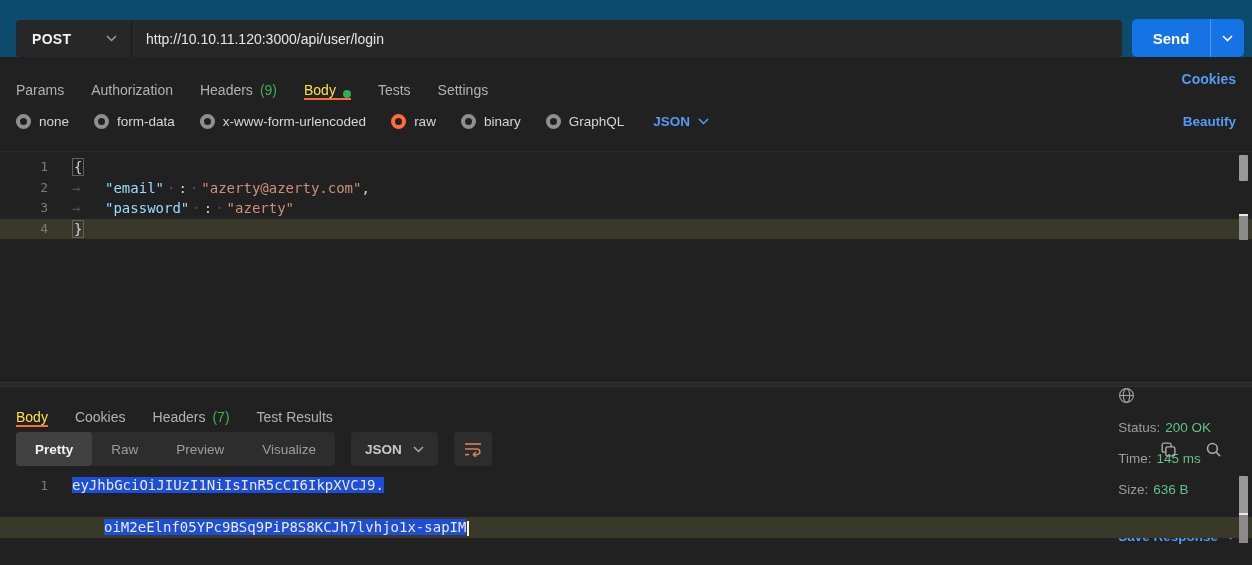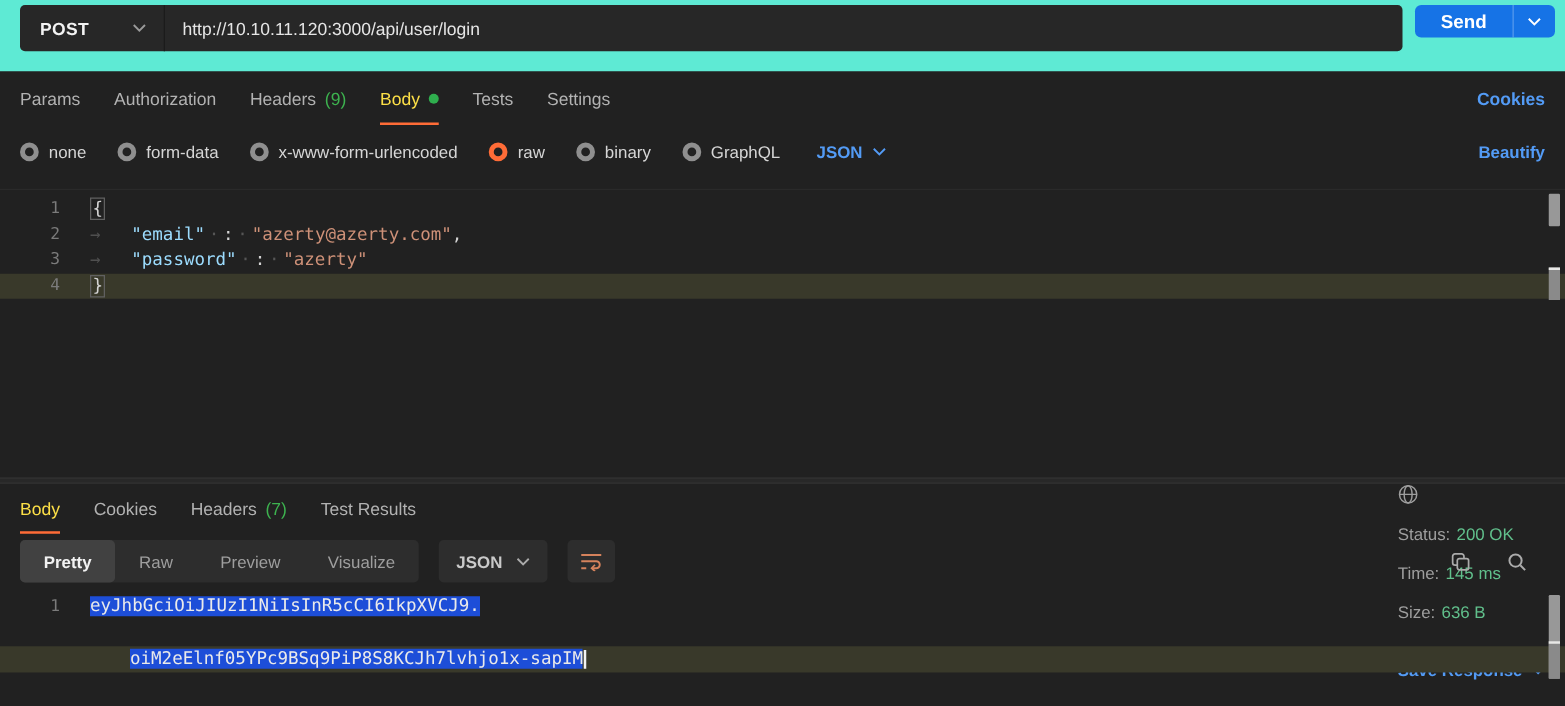--- a/index.html
+++ b/index.html
@@ -3,33 +3,33 @@
 <meta charset="utf-8">
 <style>
   * { box-sizing: border-box; }
   html,body { margin:0; padding:0; }
   body {
     width:1252px; height:565px; overflow:hidden; position:relative;
     background:#212121; color:#cfcfcf;
     font-family:"Liberation Sans", sans-serif; font-size:14px;
   }
   
-  .topbar { height:57px; background:#5eead4; display:flex; align-items:flex-start; padding:4px 8px 0 16px; gap:10px; }
+  .topbar { height:57px; background:#0c4a6e; display:flex; align-items:flex-end; padding:18px 8px 0 16px; gap:10px; }
   .url-group { flex:1; height:37px; background:#272727; border-radius:4px; display:flex; align-items:stretch; }
   .method { width:116px; display:flex; align-items:center; justify-content:space-between; padding:0 14px 0 16px; cursor:pointer; border-right:1px solid #1b1b1b; }
   .method-label { color:#f3f3f3; font-weight:bold; letter-spacing:.3px; }
   .url-text { flex:1; display:flex; align-items:center; padding:0 14px; color:#e6e6e6; }
-  .send { width:112px; height:26px; border-radius:5px; display:flex; overflow:hidden; background:#1673e6; }
+  .send { width:112px; height:38px; border-radius:5px; display:flex; overflow:hidden; background:#1673e6; }
   .send-main { flex:1; display:flex; align-items:center; justify-content:center; color:#fff; font-weight:bold; font-size:15px; cursor:pointer; border-right:1px solid rgba(255,255,255,.28); }
   .send-caret { width:33px; display:flex; align-items:center; justify-content:center; color:#fff; cursor:pointer; }
   .chev { display:inline-block; }
   
   .req-tabs { height:43px; display:flex; align-items:stretch; padding:0 16px; color:#b2b2b2; }
   .req-tabs .tabs-list { display:flex; gap:27px; }
-  .rtab { display:flex; align-items:center; gap:7px; cursor:pointer; border-bottom:2px solid transparent; padding-top:2px; }
+  .rtab { display:flex; align-items:flex-end; gap:7px; cursor:pointer; border-bottom:2px solid transparent; padding-top:2px; }
   .rtab.active { color:#fde047; border-bottom-color:#ff6c37; }
   .rtab .badge { color:#3db24f; }
   .rtab .dot { width:8px; height:8px; border-radius:50%; background:#2fae4e; }
   .spacer { flex:1; }
   .link { color:#539bf5; font-weight:bold; cursor:pointer; display:flex; align-items:center; gap:7px; }
   
   .modes { height:42px; display:flex; align-items:center; padding:0 16px; gap:25px; color:#d6d6d6; font-size:13.5px; }
   .mode { display:flex; align-items:center; gap:8px; cursor:pointer; }
   .radio { width:15px; height:15px; border-radius:50%; border:4.5px solid #8f8f8f; background:transparent; }
   .mode.selected .radio { border-color:#ff6c37; }

